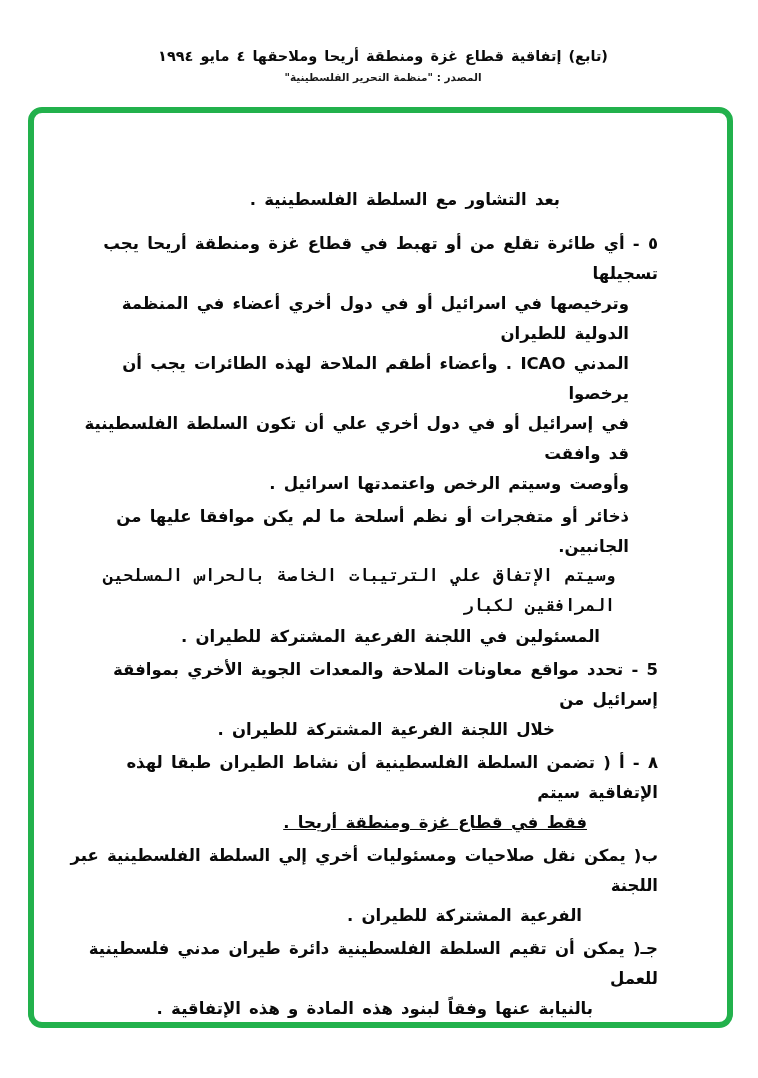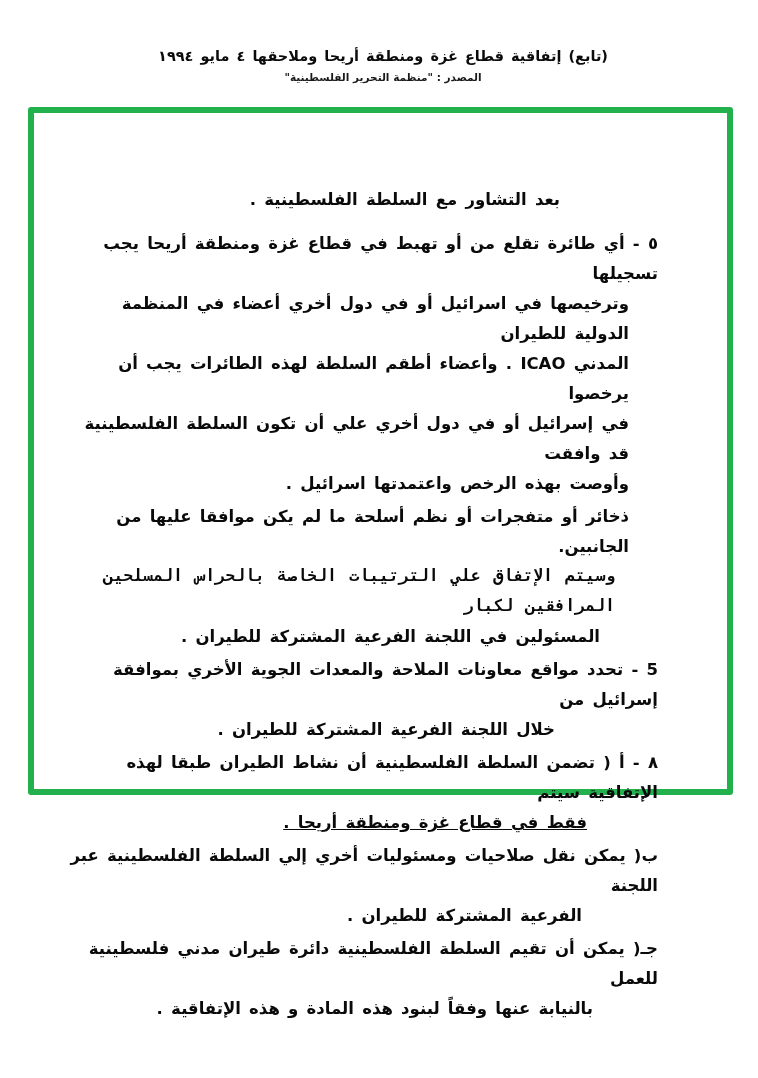--- a/index.html
+++ b/index.html
@@ -7,22 +7,22 @@
     position:relative; width:758px; height:1078px; margin:0 auto;
     background:#ffffff; overflow:hidden;
     font-family:"DejaVu Sans", sans-serif; color:#0b0b0b;
   }
   
   .doc-header { position:absolute; top:48px; left:8px; right:0; text-align:center; direction:rtl; }
   .doc-title  { font-size:14.5px; font-weight:bold; letter-spacing:0.2px; word-spacing:2px; }
   .doc-source { margin-top:7px; font-size:10.5px; font-weight:bold; color:#1a1a1a; }
   
   .frame {
-    position:absolute; left:28px; top:107px; width:705px; height:688px;
-    box-sizing:border-box; border:6px solid #22b14c; border-radius:3px;
+    position:absolute; left:28px; top:107px; width:705px; height:921px;
+    box-sizing:border-box; border:6px solid #22b14c; border-radius:14px;
     background:#ffffff;
   }
   
   .textblock {
     position:absolute; top:72px; right:69px; left:36px;
     direction:rtl; text-align:right;
     font-weight:bold; font-size:16.5px; line-height:30px;
     word-spacing:2.5px; color:#0a0a0a;
   }
   .para  { margin:0 0 3px 0; }
@@ -55,23 +55,23 @@
   <div class="frame">
     <div class="textblock">
 
       <p class="intro">
         <span class="ln ind-98">بعد التشاور مع السلطة الفلسطينية .</span>
       </p>
 
       <p class="para">
         <span class="ln">٥ - أي طائرة تقلع من أو تهبط في قطاع غزة ومنطقة أريحا يجب تسجيلها</span>
         <span class="ln ind-29">وترخيصها في اسرائيل أو في دول أخري أعضاء في المنظمة الدولية للطيران</span>
-        <span class="ln ind-29">المدني ICAO . وأعضاء أطقم السلطة لهذه الطائرات يجب أن يرخصوا</span>
+        <span class="ln ind-29">المدني ICAO . وأعضاء أطقم الملاحة لهذه الطائرات يجب أن يرخصوا</span>
         <span class="ln ind-29">في إسرائيل أو في دول أخري علي أن تكون السلطة الفلسطينية قد وافقت</span>
-        <span class="ln ind-29">وأوصت بهذه الرخص واعتمدتها اسرائيل .</span>
+        <span class="ln ind-29">وأوصت وسيتم الرخص واعتمدتها اسرائيل .</span>
       </p>
 
       <p class="para">
         <span class="ln ind-29">ذخائر أو متفجرات أو نظم أسلحة ما لم يكن موافقا عليها من الجانبين.</span>
         <span class="ln ind-43">وسيتم الإتفاق علي الترتيبات الخاصة بالحراس المسلحين المرافقين لكبار</span>
         <span class="ln ind-58">المسئولين في اللجنة الفرعية المشتركة للطيران .</span>
       </p>
 
       <p class="para">
         <span class="ln">5 - تحدد مواقع معاونات الملاحة والمعدات الجوية الأخري بموافقة إسرائيل من</span>

